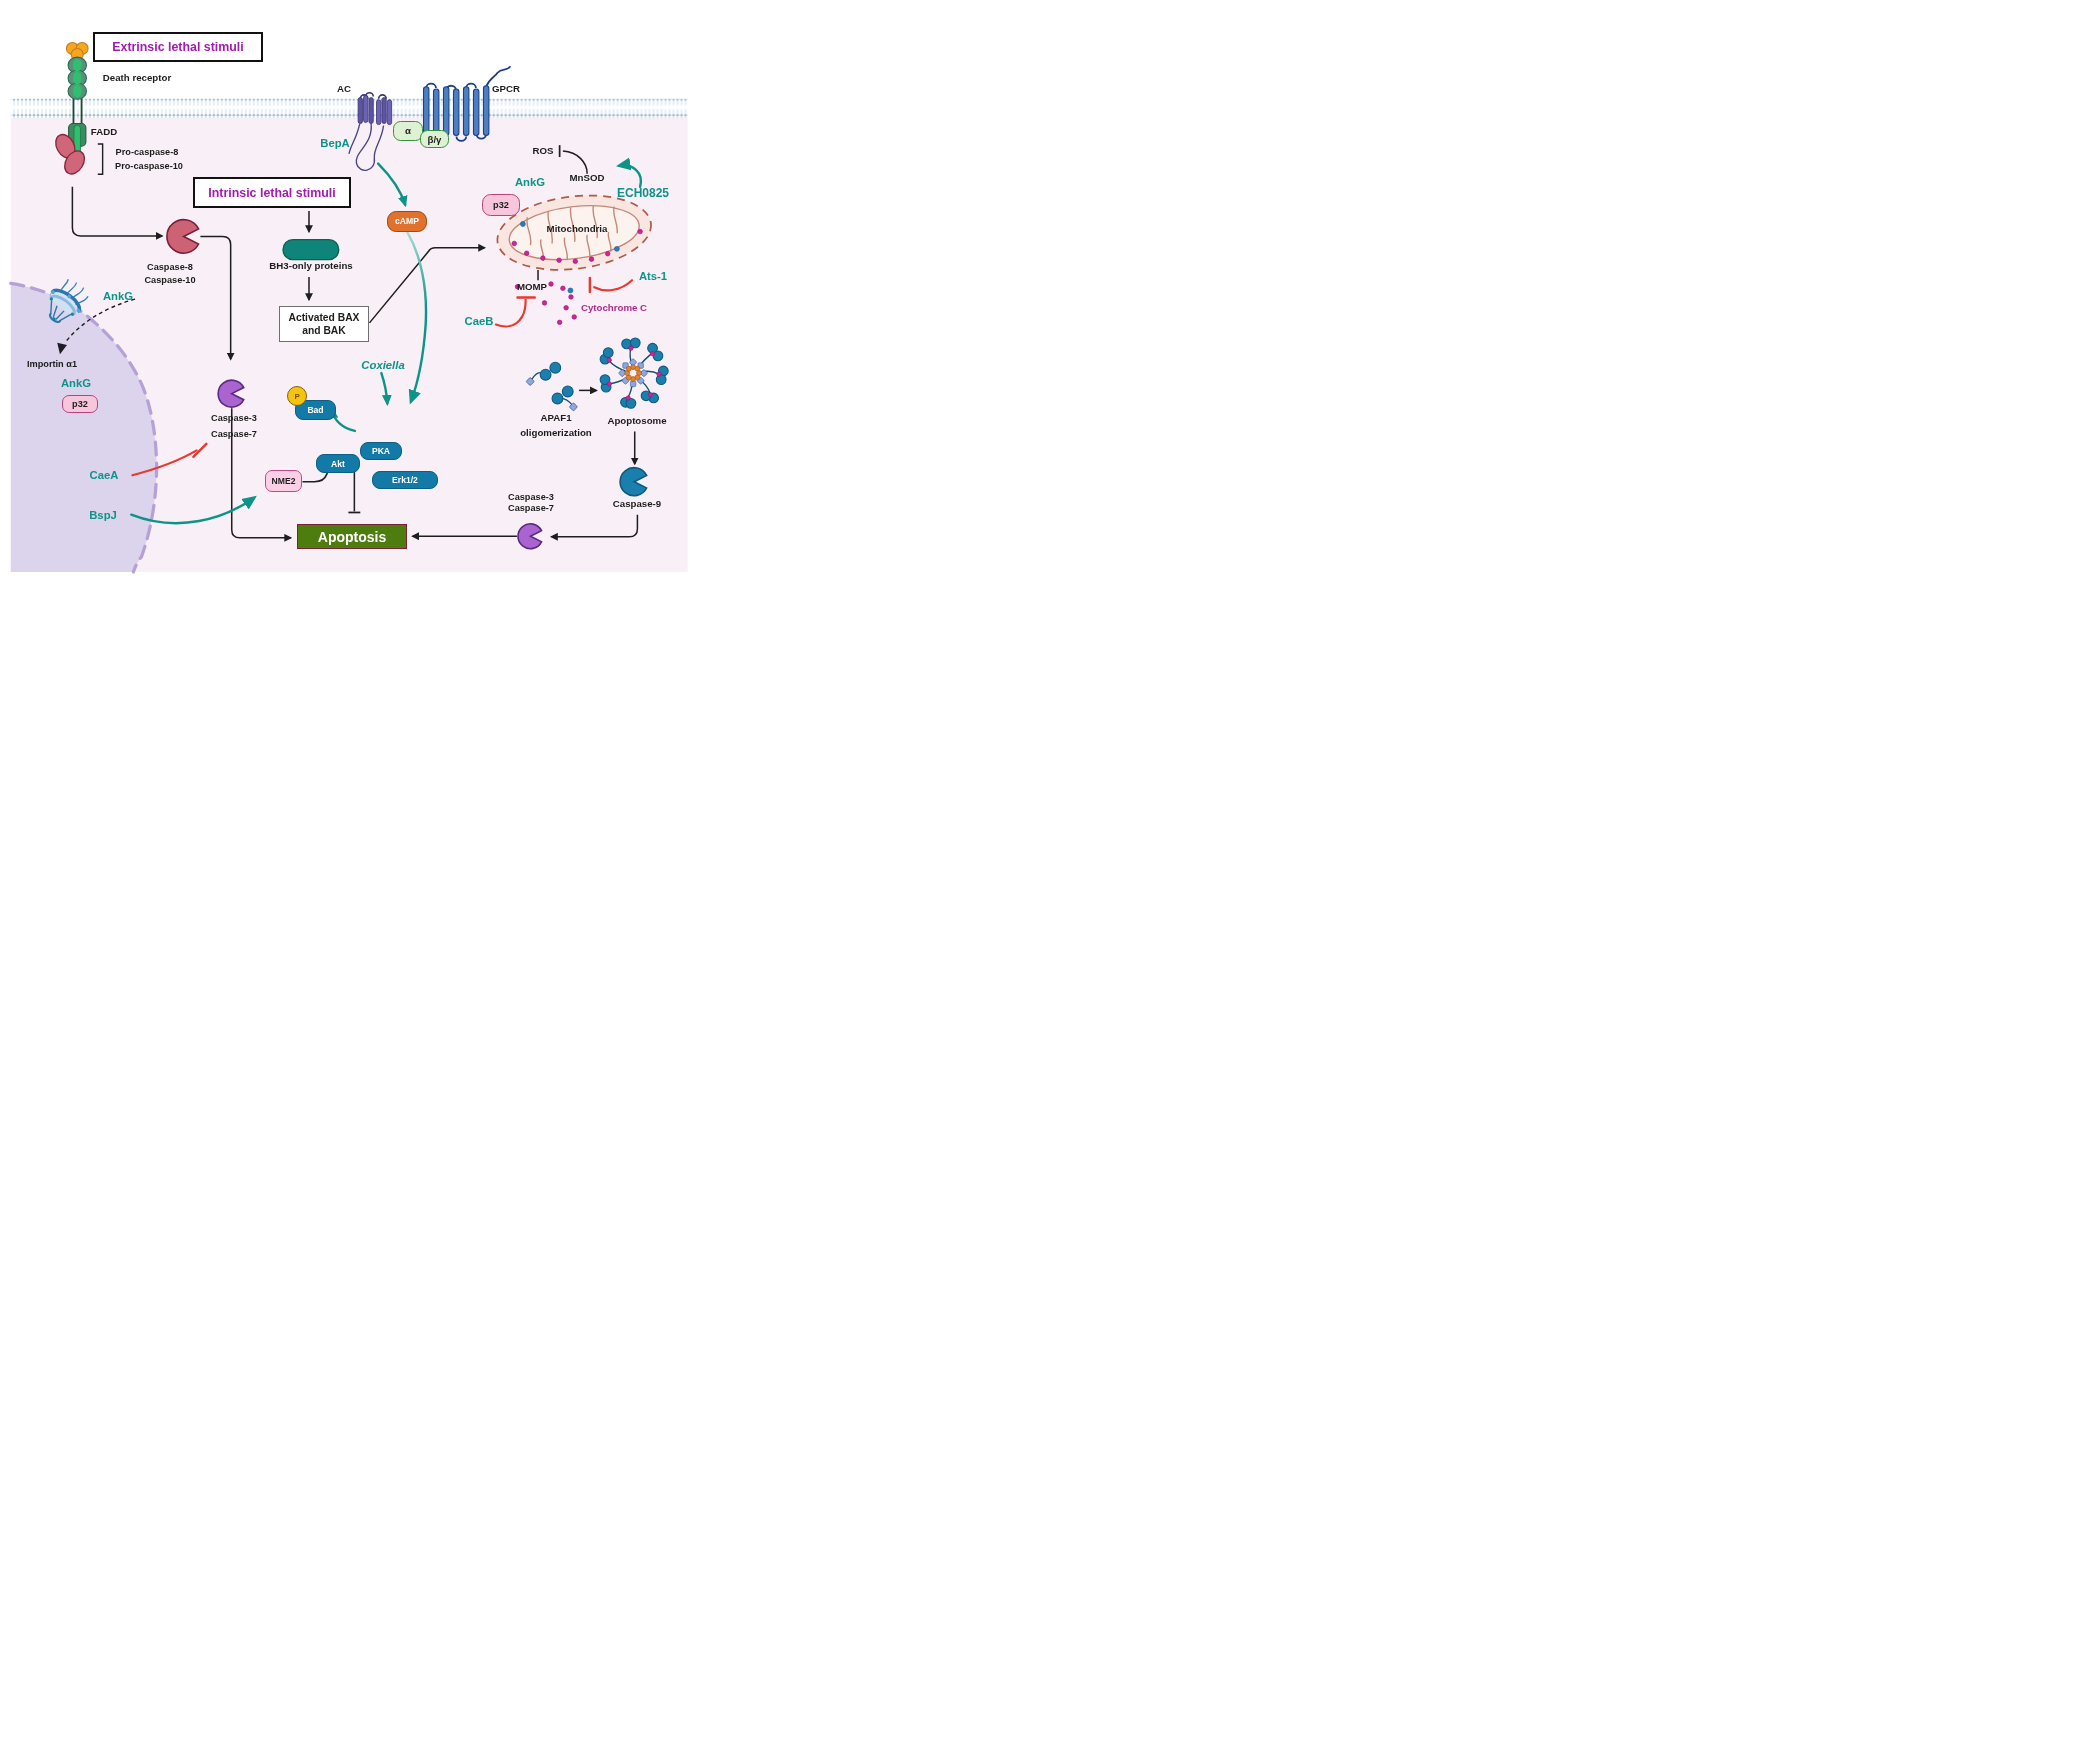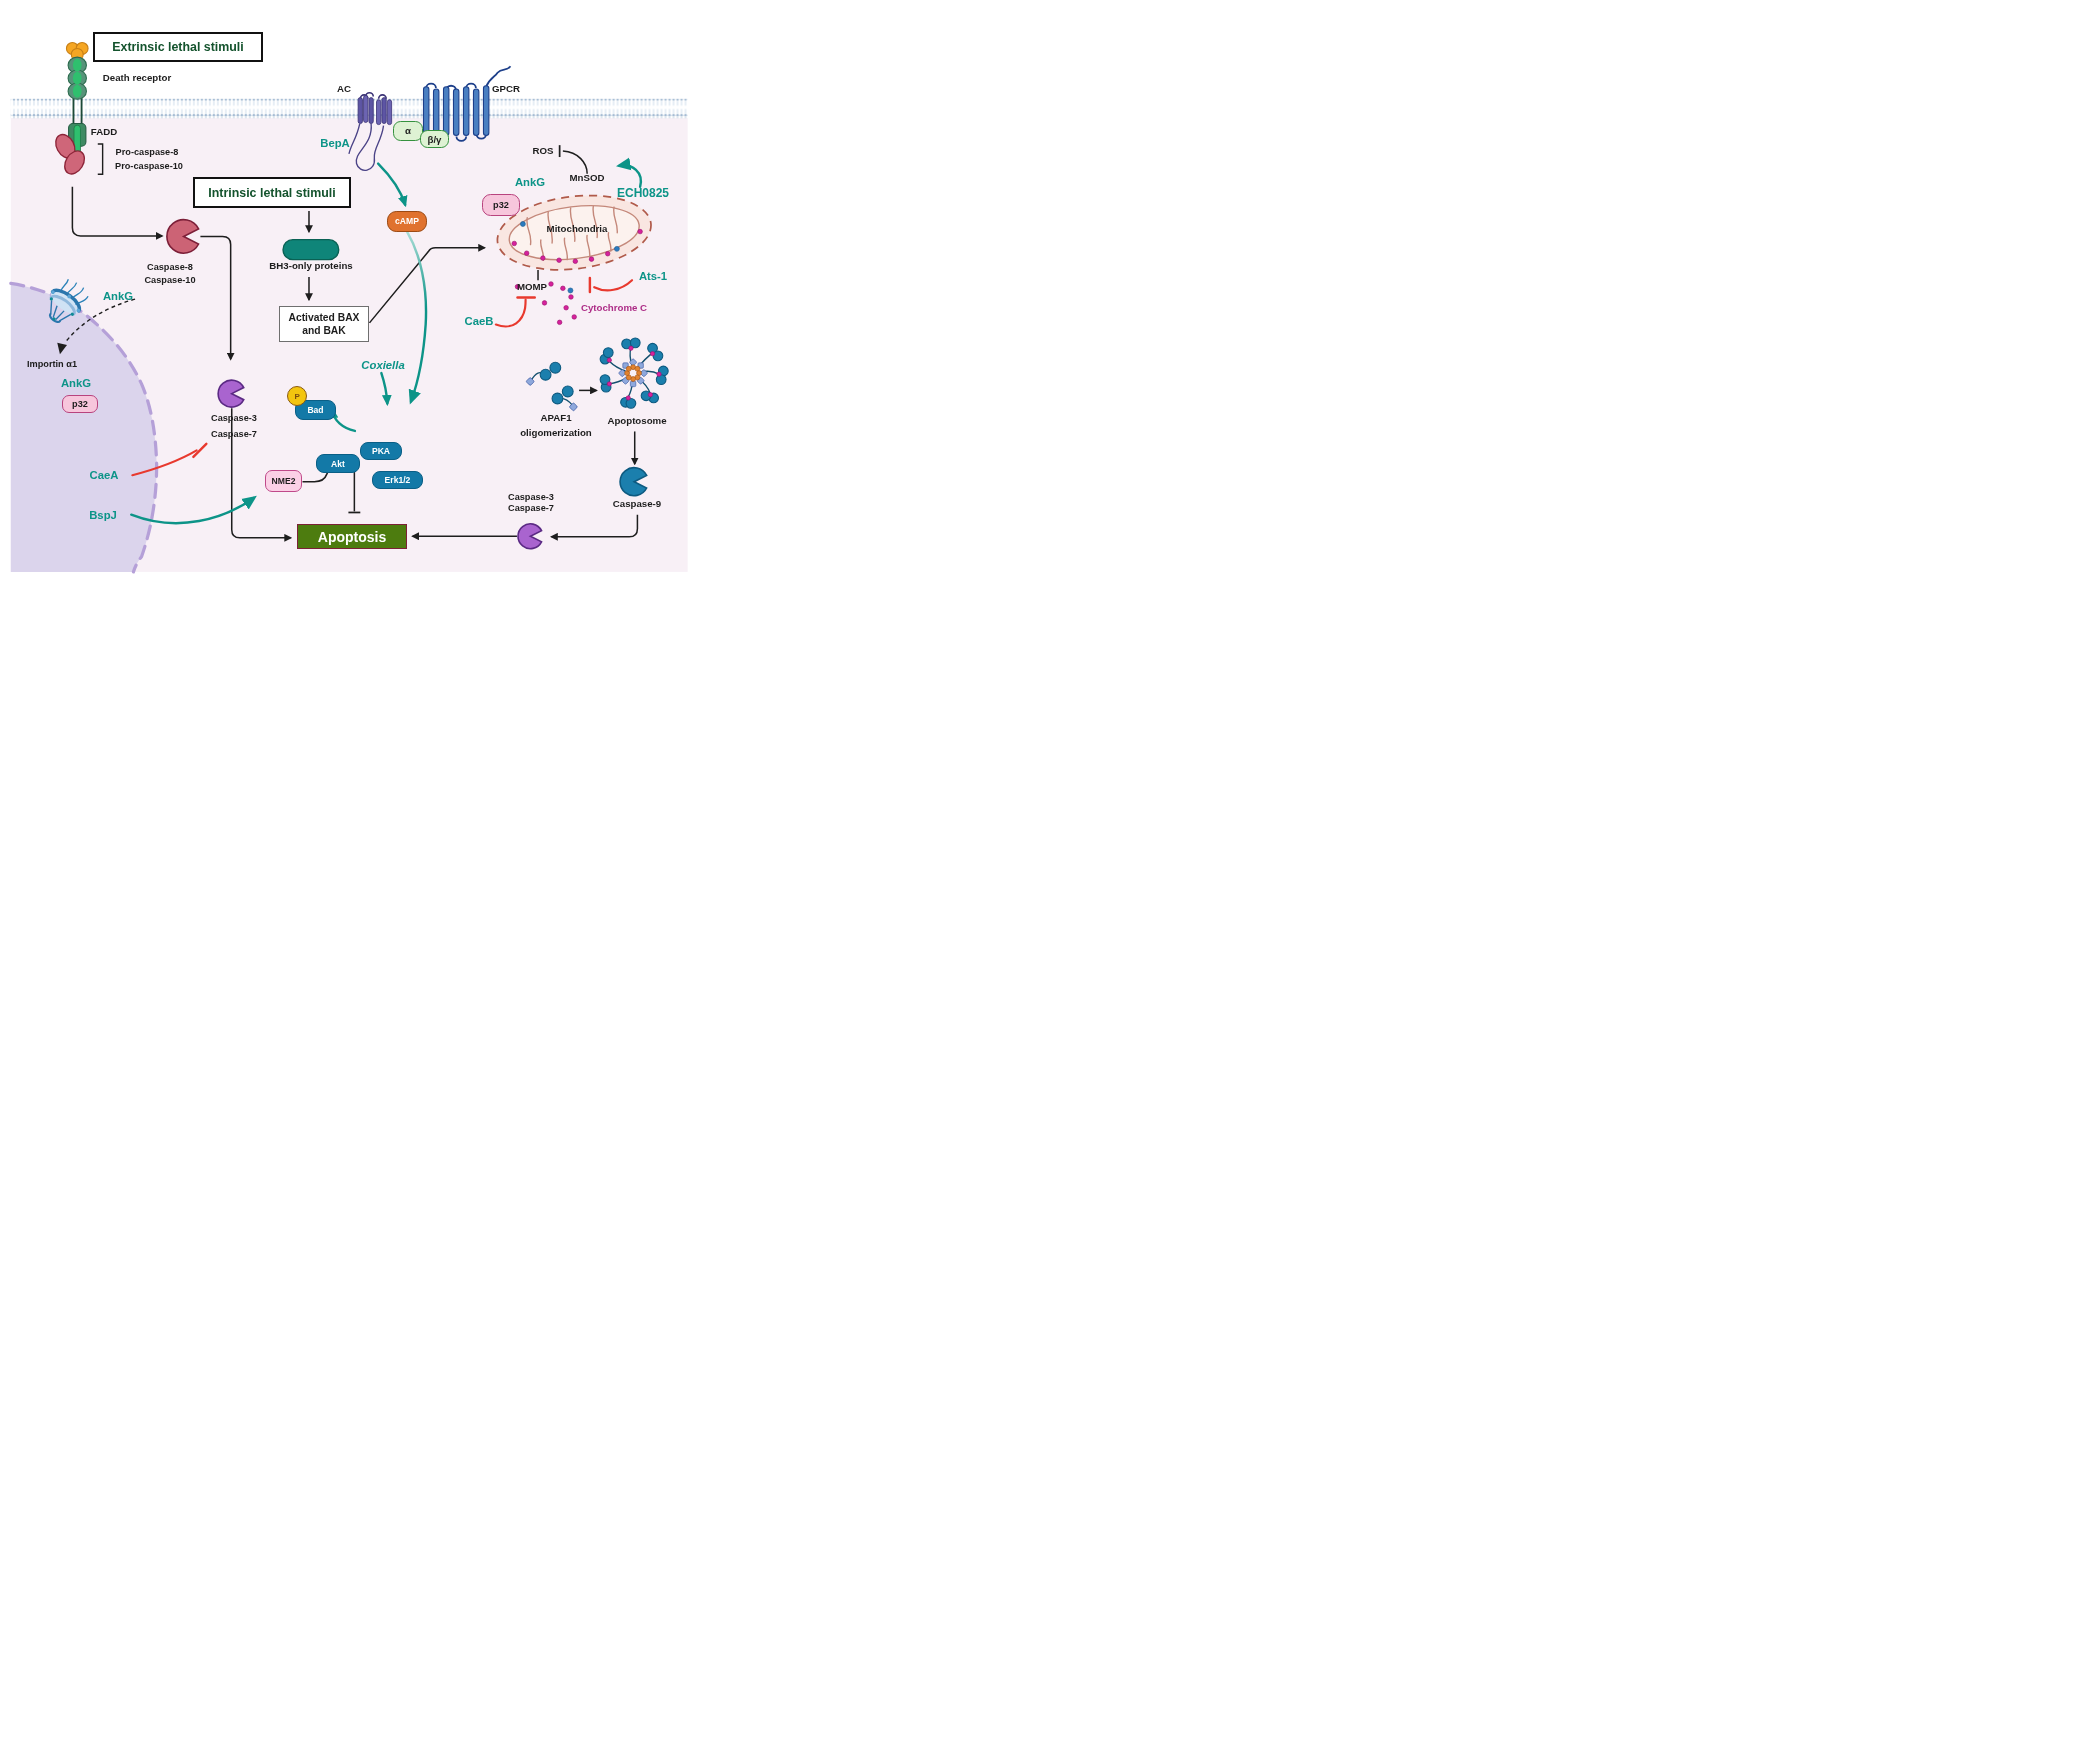--- a/index.html
+++ b/index.html
@@ -15,21 +15,21 @@
   .pill{position:absolute;display:flex;align-items:center;justify-content:center;
         font-weight:700;box-sizing:border-box;}
   .pill-blue{background:#1379a7;border:1.1px solid #0a5f86;color:#ffffff;border-radius:8px;font-size:8.6px;margin-top:24px;}
   .pill-orange{background:#e0722e;border:1.4px solid #9c4a14;color:#ffffff;border-radius:9.2px;font-size:8.6px;}
   .pill-pink{background:#f7c6dc;border:1.4px solid #b8437e;color:#1d1d1d;border-radius:8.6px;font-size:9.2px;}
   .pill-lightpink{background:#fbd0e6;border:1.4px solid #c0498a;color:#1d1d1d;border-radius:7px;font-size:8.6px;}
   .pill-green{background:#def2d3;border:1.1px solid #35923e;color:#1d1d1d;border-radius:7.6px;font-size:9.7px;}
   .p-circle{position:absolute;border-radius:50%;background:#f3c50f;border:1.4px solid #8a5a12;
             color:#7a4b0e;display:flex;align-items:center;justify-content:center;font-weight:700;font-size:8px;}
   .stim-box{position:absolute;background:#ffffff;border:2.2px solid #111111;display:flex;
-            align-items:center;justify-content:center;font-weight:700;font-size:12.4px;color:#14532d;box-sizing:border-box;}
+            align-items:center;justify-content:center;font-weight:700;font-size:12.4px;color:#a21caf;box-sizing:border-box;}
   .bax-box{position:absolute;background:#ffffff;border:1.4px solid #6f6f6f;display:flex;flex-direction:column;
            align-items:center;justify-content:center;font-weight:600;font-size:10.3px;color:#1d1d1d;box-sizing:border-box;line-height:1.3;}
   .apoptosis-box{position:absolute;background:#4d7c0f;border:1.6px solid #7c2136;display:flex;
            align-items:center;justify-content:center;font-weight:600;font-size:14px;color:#ffffff;box-sizing:border-box;}
 </style>
 </head>
 <body>
 
 <div id="canvas">
 
@@ -311,21 +311,21 @@
     </div>
 <div class="p-circle" style="left:287px;top:386px;width:18.4px;height:18.4px;">
       <span>P</span>
     </div>
 <div class="pill pill-blue" style="left:316px;top:430px;width:44px;height:19px;">
       <span>Akt</span>
     </div>
 <div class="pill pill-blue" style="left:360px;top:418px;width:42px;height:18.4px;">
       <span>PKA</span>
     </div>
-<div class="pill pill-blue" style="left:372px;top:447px;width:51px;height:18.4px;">
+<div class="pill pill-blue" style="left:372px;top:447px;width:66px;height:18.4px;">
       <span>Erk1/2</span>
     </div>
 <div class="pill pill-green" style="left:393px;top:121px;width:30px;height:19.5px;">
       <span>α</span>
     </div>
 <div class="pill pill-green" style="left:420px;top:130px;width:29px;height:18.4px;">
       <span>β/γ</span>
     </div>
 
 <div class="lbl f18" style="left:137px;top:78px;">Death receptor</div>

